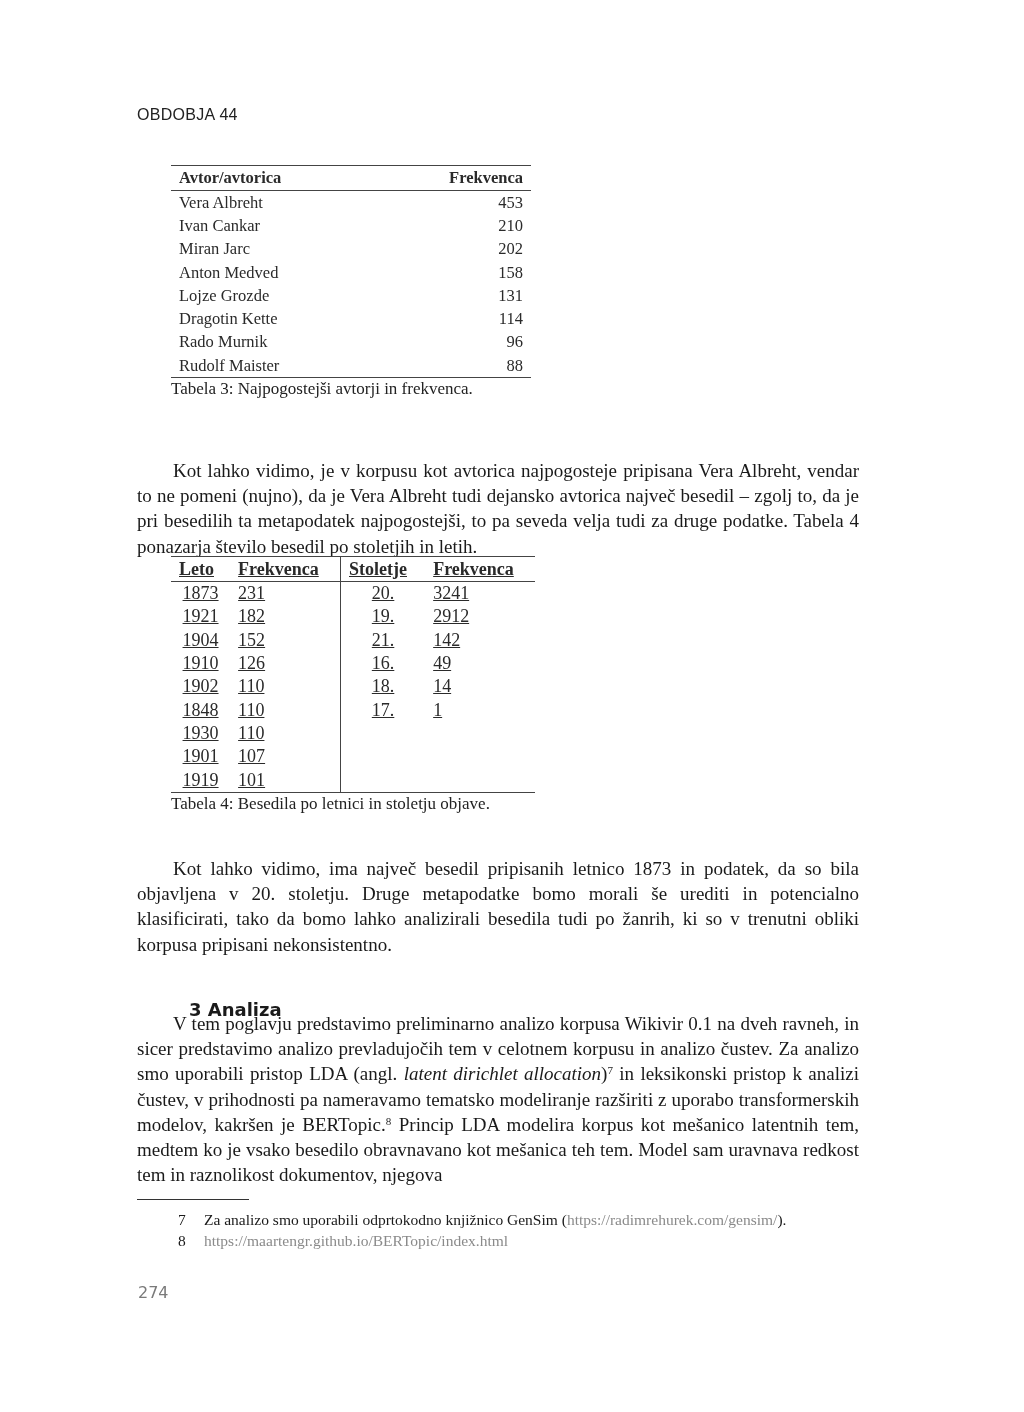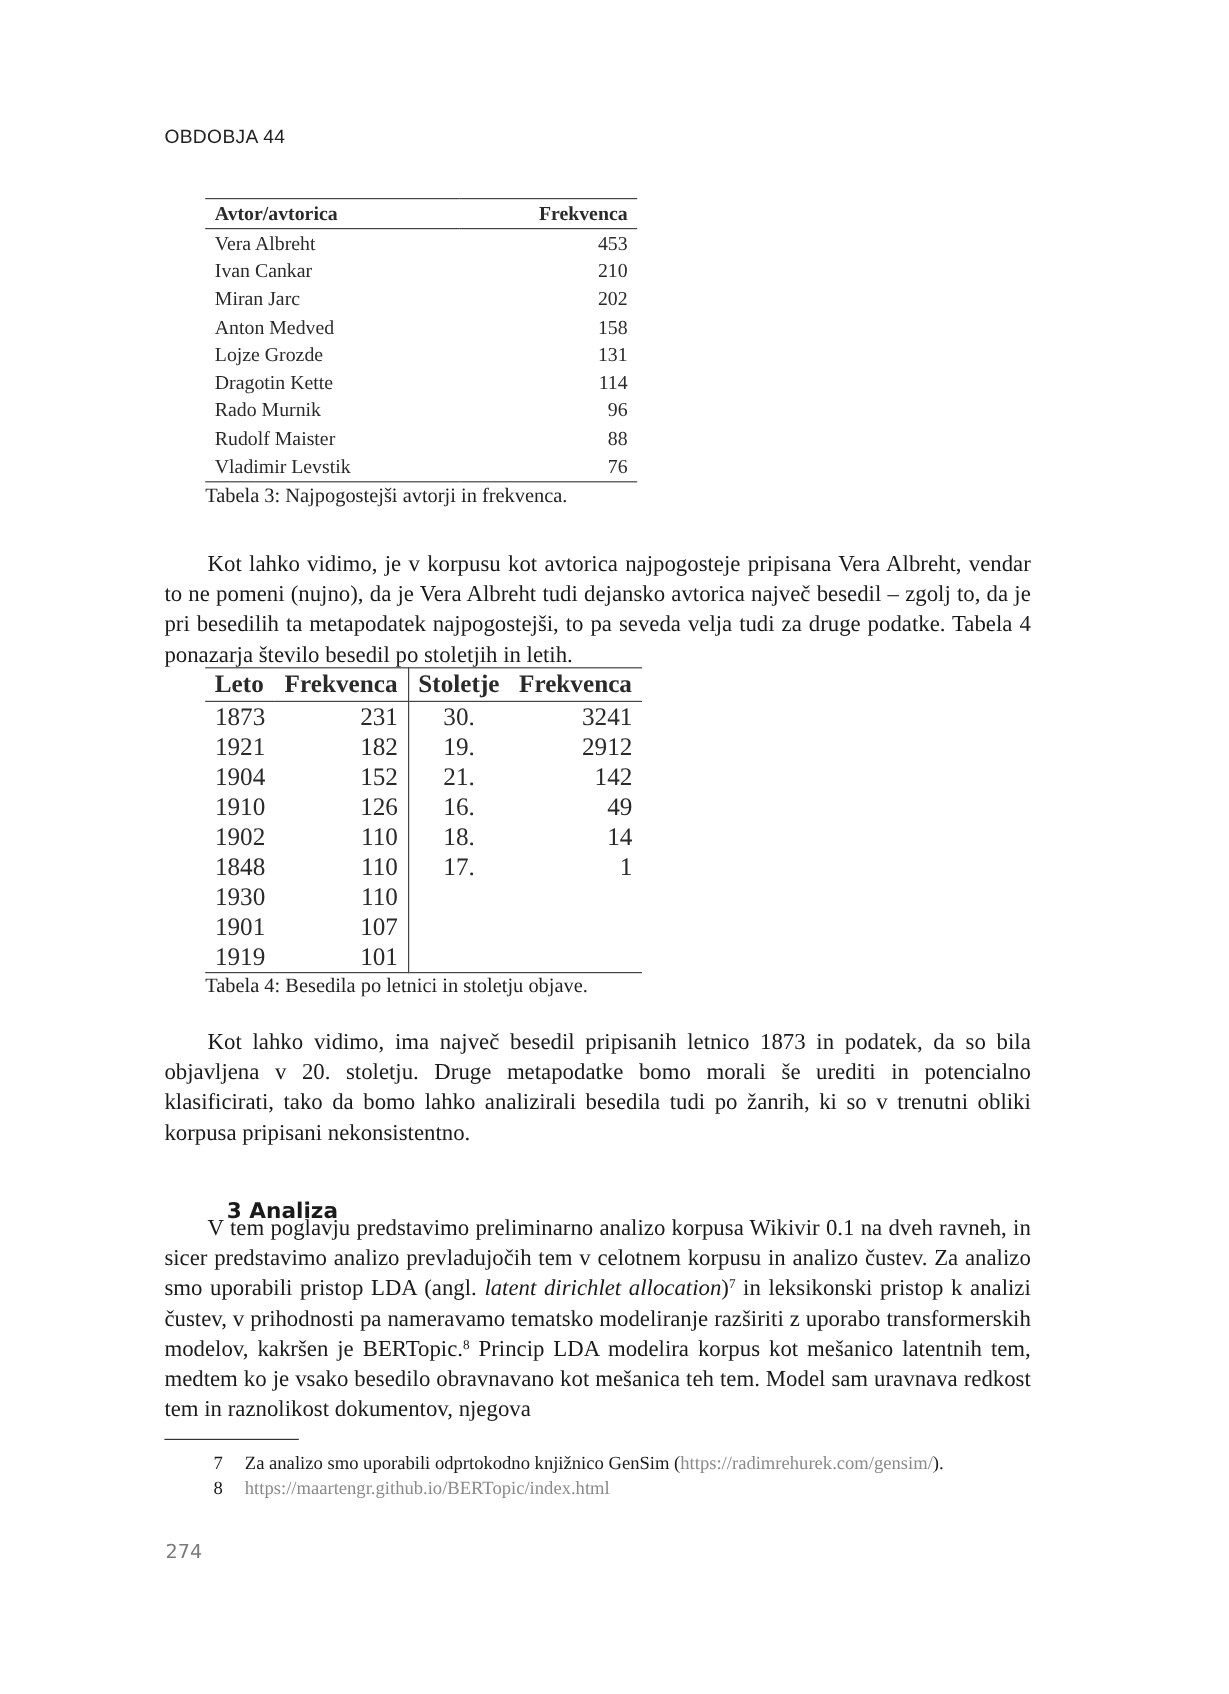--- a/index.html
+++ b/index.html
@@ -17,24 +17,24 @@
 
   
   .para { position: absolute; left: 137px; width: 722px; font-family: "Liberation Serif", serif; font-size: 19px; line-height: 25.2px; text-align: justify; color: #1a1a1a; margin: 0; }
   .para .indent { display: inline-block; width: 36px; }
   .p1 { top: 458px; }
   .p2 { top: 856px; }
   .p3 { top: 1011px; }
 
   
   .t4 { position: absolute; left: 171px; top: 556px; width: 364px; }
-  .t4 table { width: 100%; border-collapse: collapse; font-family: "Liberation Serif", serif; font-size: 21px; color: #2a2a2a; }
+  .t4 table { width: 100%; border-collapse: collapse; font-family: "Liberation Serif", serif; font-size: 18px; color: #2a2a2a; text-decoration: underline; }
   .t4 th { font-weight: bold; padding: 1px 8px; height: 22px; border-top: 1.5px solid #444; border-bottom: 1px solid #444; text-align: left; }
   .t4 td { padding: 0 8px; height: 23.3px; }
-  .t4 .right { text-align: right; }
+  .t4 .right { text-align: left; }
   .t4 .center { text-align: center; }
   .t4 .sep { border-right: 1.5px solid #444; }
   .t4 tr:last-child td { border-bottom: 1.5px solid #444; }
 
   .heading { position: absolute; left: 173px; top: 983px; font-family: "DejaVu Sans", sans-serif; font-weight: bold; font-size: 18px; color: #1a1a1a; margin: 16px; }
 
   sup { font-size: 11px; vertical-align: 6px; line-height: 0; }
   em { font-style: italic; }
 
   .fn-rule { position: absolute; left: 137px; top: 1199px; width: 112px; border-top: 1px solid #333; }
@@ -84,24 +84,20 @@
           <td class="num">114</td>
         </tr>
       <tr>
           <td>Rado Murnik</td>
           <td class="num">96</td>
         </tr>
       <tr>
           <td>Rudolf Maister</td>
           <td class="num">88</td>
         </tr>
-      <tr>
-          <td>Vladimir Levstik</td>
-          <td class="num">76</td>
-        </tr>
     </tbody>
   </table>
   <div class="caption">Tabela 3: Najpogostejši avtorji in frekvenca.</div>
 </div>
 
 <p class="para p1"><span class="indent"></span><span>Kot lahko vidimo, je v korpusu kot avtorica najpogosteje pripisana Vera Albreht, vendar to ne pomeni (nujno), da je Vera Albreht tudi dejansko avtorica največ besedil – zgolj to, da je pri besedilih ta metapodatek najpogostejši, to pa seveda velja tudi za druge podatke. Tabela 4 ponazarja število besedil po stoletjih in letih.</span></p>
 
 <div class="t4">
   <table>
     <thead>
@@ -109,21 +105,21 @@
         <th>Leto</th>
         <th class="sep">Frekvenca</th>
         <th>Stoletje</th>
         <th>Frekvenca</th>
       </tr>
     </thead>
     <tbody>
       <tr>
           <td class="center">1873</td>
           <td class="right sep">231</td>
-          <td class="center">30.</td>
+          <td class="center">20.</td>
           <td class="right">3241</td>
         </tr>
       <tr>
           <td class="center">1921</td>
           <td class="right sep">182</td>
           <td class="center">19.</td>
           <td class="right">2912</td>
         </tr>
       <tr>
           <td class="center">1904</td>

